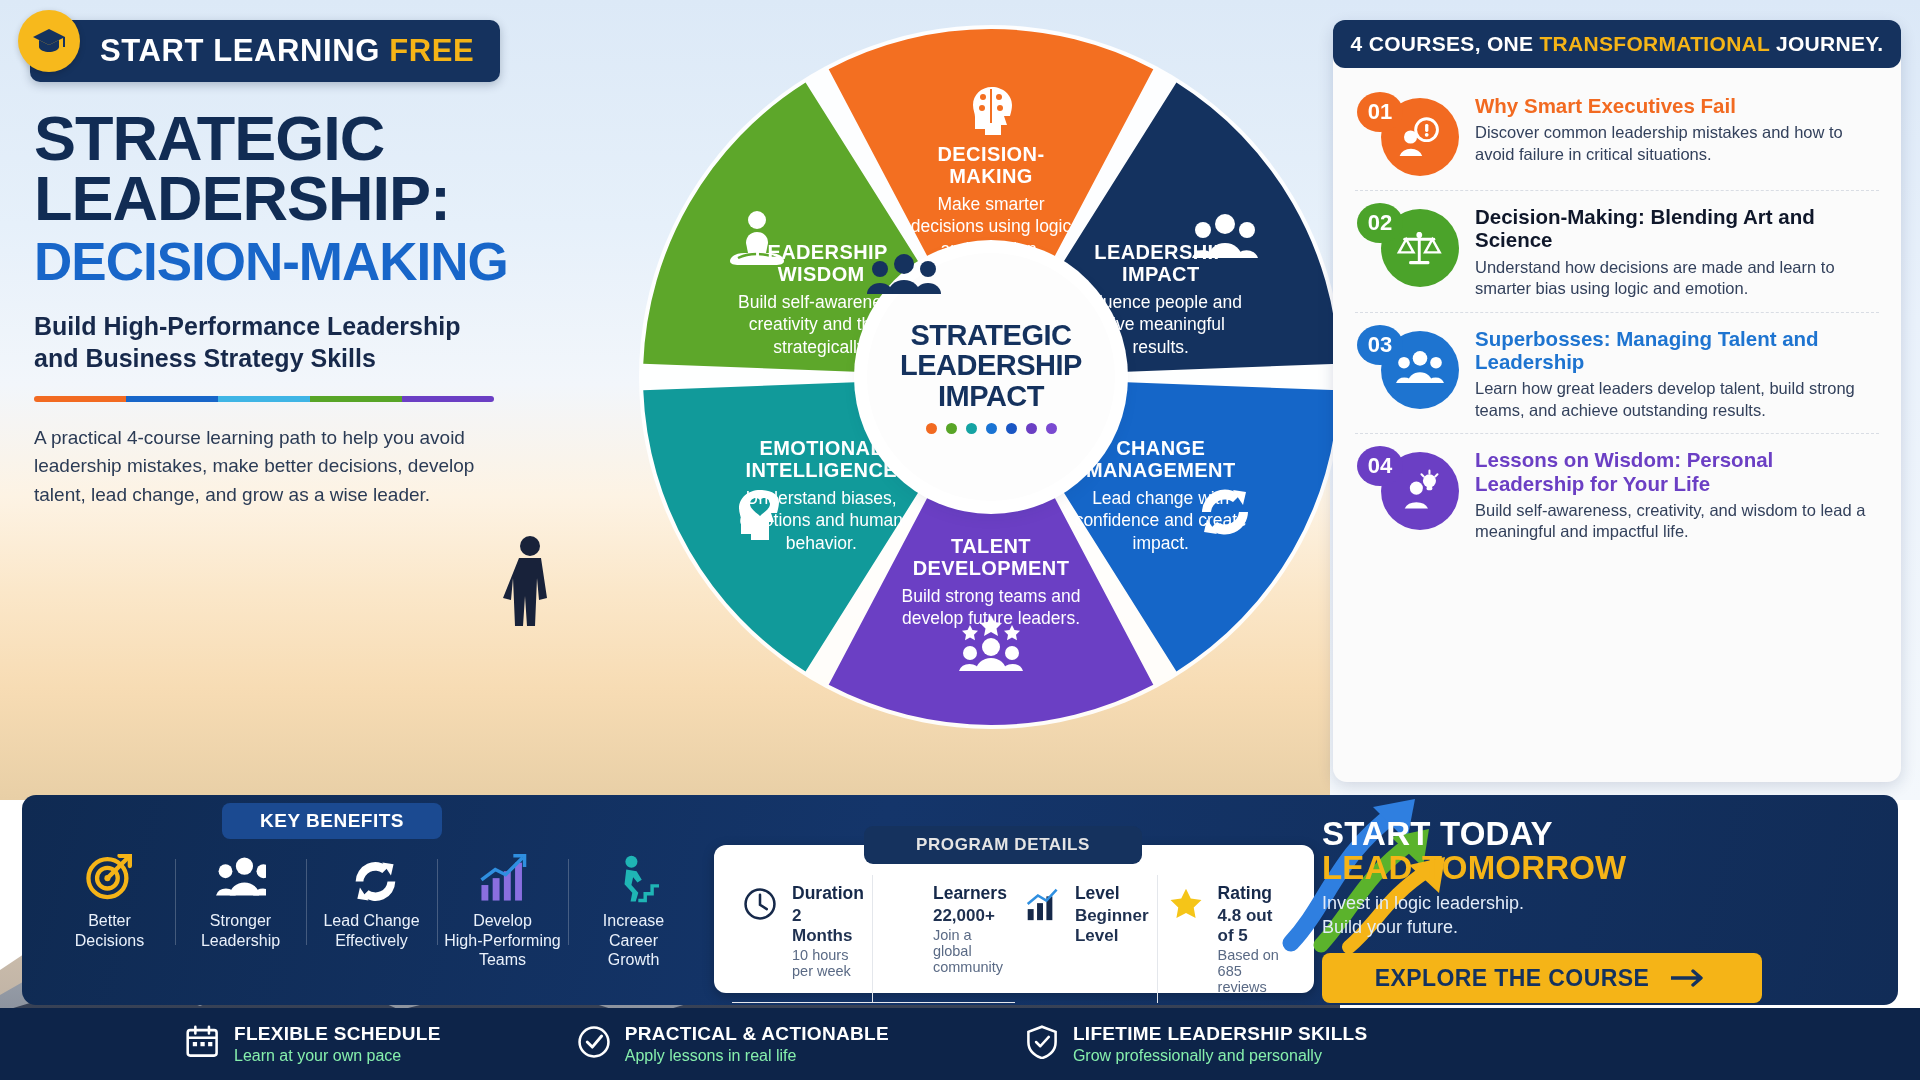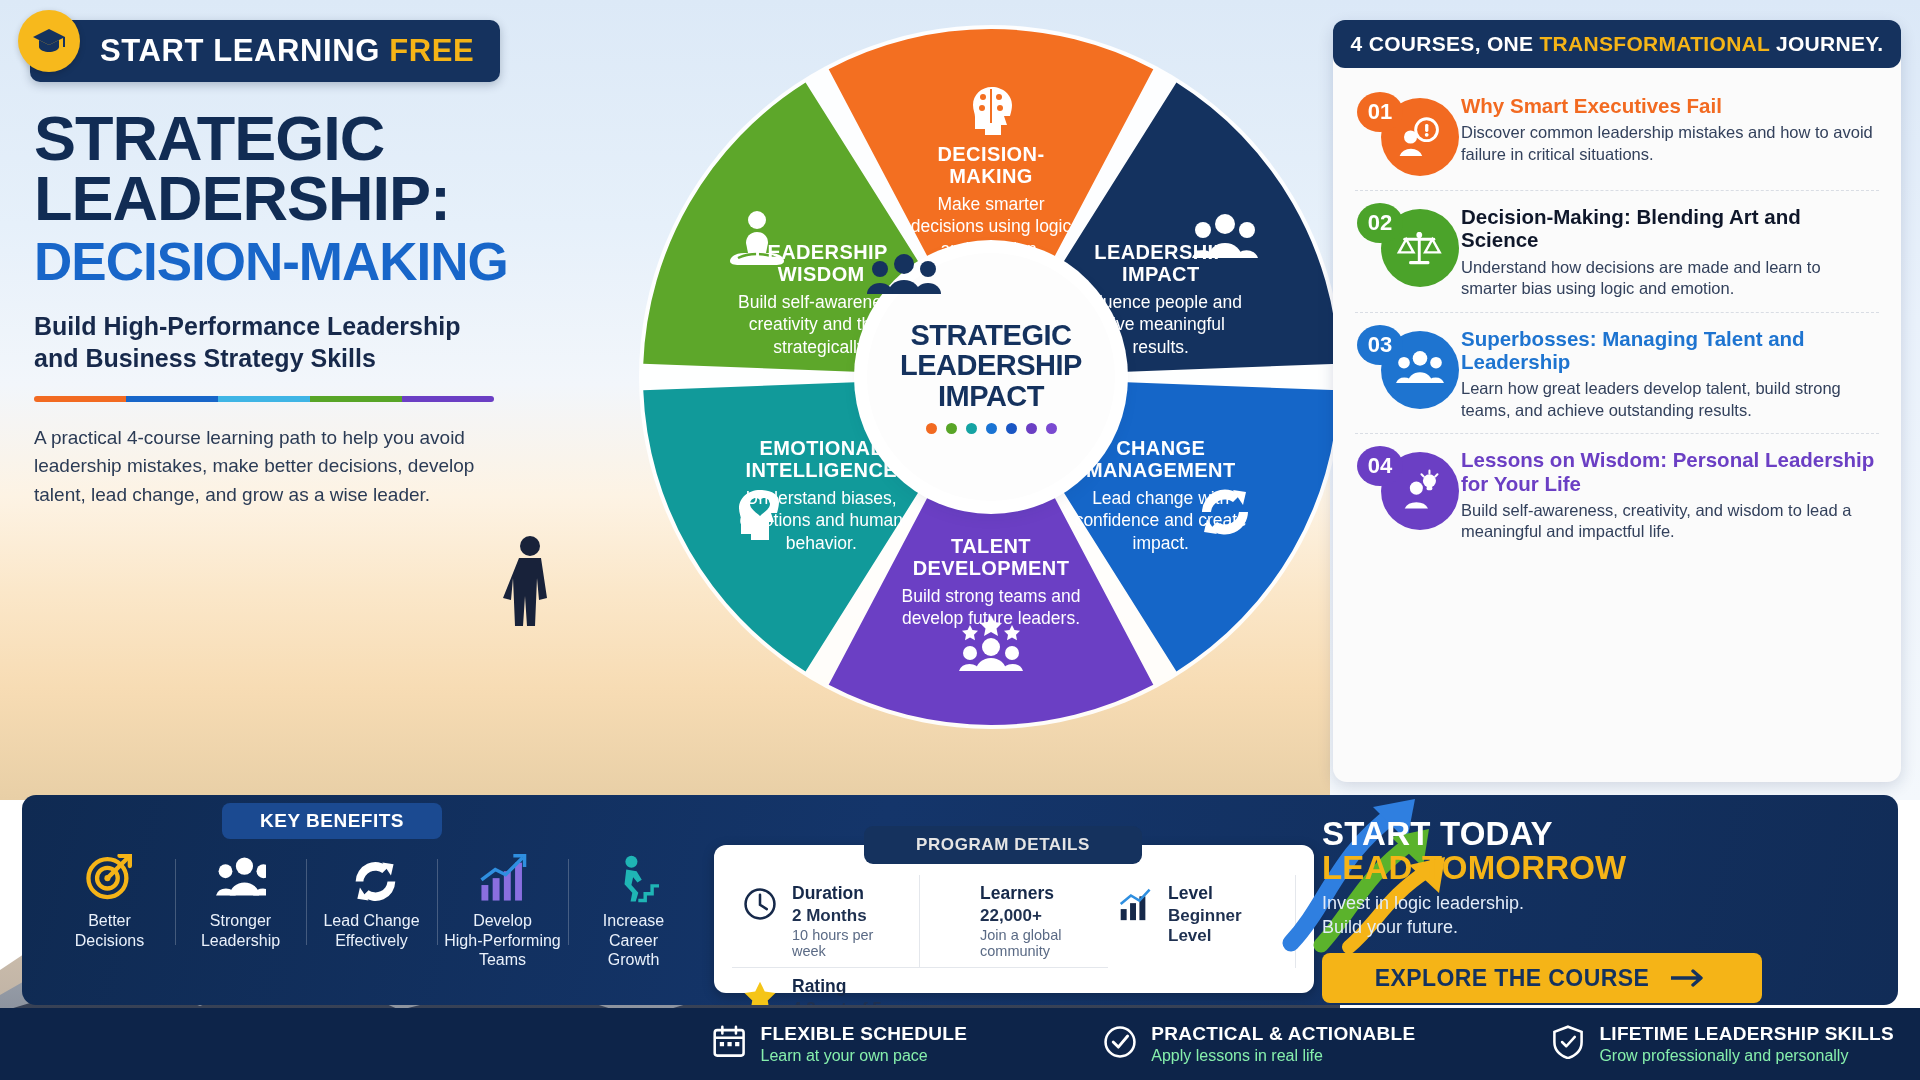--- a/index.html
+++ b/index.html
@@ -69,21 +69,21 @@
     background:#fbfbfb; border-radius:14px; box-shadow:0 4px 16px rgba(20,40,80,.16);
     padding:58px 22px 12px 22px;
   }
   .courses-hd {
     position:absolute; left:0px; top:-2px; width:568px; height:48px;
     background:#15325e; border-radius:12px;
     display:flex; align-items:center; justify-content:center;
   }
   .courses-hd span { font-size:21px; font-weight:bold; color:#fff; letter-spacing:.3px; }
   .courses-hd .hl { color:#f5b417; }
-  .course { display:flex; padding:12px 4px 12px 2px; position:relative; }
+  .course { display:flex; gap:14px; padding:12px 4px 12px 2px; position:relative; }
   .course + .course { border-top:1px dashed #d9dde4; }
   .c-icon-wrap { position:relative; width:104px; flex:0 0 104px; height:86px; }
   .c-circle { position:absolute; left:24px; top:6px; width:78px; height:78px; border-radius:50%;
               display:flex; align-items:center; justify-content:center; }
   .c-num { position:absolute; left:0px; top:0px; width:46px; height:40px; border-radius:50%;
            display:flex; align-items:center; justify-content:center; color:#fff; font-size:22px; font-weight:bold; }
   .c-body { flex:1; padding-top:2px; }
   .c-title { font-size:20.5px; font-weight:bold; line-height:1.14; }
   .c-desc { font-size:16.5px; line-height:1.3; color:#33415c; margin-top:5px; }
 
@@ -106,42 +106,42 @@
 
   .details {
     position:absolute; left:692px; top:50px; width:600px; height:148px;
     background:#ffffff; border-radius:12px; box-shadow:0 3px 12px rgba(0,0,0,.25);
   }
   .details-pill {
     position:absolute; left:150px; top:-19px; width:278px; height:38px; background:#15325e;
     border-radius:9px; display:flex; align-items:center; justify-content:center;
   }
   .details-pill span { color:#e5e5e5; font-weight:bold; font-size:17px; letter-spacing:.6px; }
-  .dgrid { position:absolute; inset:30px 18px 10px 18px; display:grid; grid-template-columns:1fr 1fr 1fr; grid-template-rows:1fr 1fr; }
+  .dgrid { position:absolute; inset:30px 18px 10px 18px; display:grid; grid-template-columns:1fr 1fr 1fr 1fr; grid-template-rows:1fr 1fr; }
   .dcell { display:flex; gap:12px; align-items:flex-start; padding:8px 8px; }
   .dcell.b1,.dcell.b2 { border-bottom:1px solid #e4e7ec; }
   .dcell.b1,.dcell.b3 { border-right:1px solid #e4e7ec; }
   .d-ico { width:40px; flex:0 0 40px; display:flex; align-items:center; justify-content:center; padding-top:4px;}
   .d-t { font-size:17.5px; font-weight:bold; color:#16294a; line-height:1.15;}
   .d-v { font-size:17px; font-weight:bold; color:#1e3050; margin-top:3px;}
   .d-s { font-size:14.5px; color:#5a6a85; margin-top:1px;}
 
   .cta { position:absolute; left:1300px; top:22px; width:560px; }
   .cta-h1 { font-size:33px; font-weight:bold; color:#ffffff; line-height:1.02; letter-spacing:.2px;}
   .cta-h2 { font-size:33px; font-weight:bold; color:#f5b417; line-height:1.02; letter-spacing:.2px;}
   .cta-p { font-size:18px; color:#e3ecf8; line-height:1.3; margin-top:8px; }
   .cta-btn {
     margin-top:14px; width:440px; height:50px; background:#f5b417; border-radius:8px;
     display:flex; align-items:center; justify-content:center; gap:22px; cursor:pointer;
   }
   .cta-btn span { font-size:23px; font-weight:bold; color:#14325f; letter-spacing:.4px;}
   .arrows { position:absolute; left:1255px; top:-10px; width:190px; height:170px; }
 
   
-  .footer { position:absolute; left:0; top:1008px; width:1920px; height:72px; background:#0d2games;justify-content:flex-end; }
+  .footer { position:absolute; left:0; top:1008px; width:1920px; height:72px; background:#0d2games; }
   .footer { background:#0d2449; display:flex; align-items:center; }
   .f-item { display:flex; align-items:center; gap:14px; padding:0 26px; position:relative; }
   .f-item:nth-child(1){ margin-left:160px; }
   .f-t { color:#ffffff; font-weight:bold; font-size:19px; letter-spacing:.3px; }
   .f-s { color:#86efac; font-size:16px; margin-top:2px; }
   .gap1 { width:84px; } .gap2 { width:84px; }
 </style>
 </head>
 <body>
 

